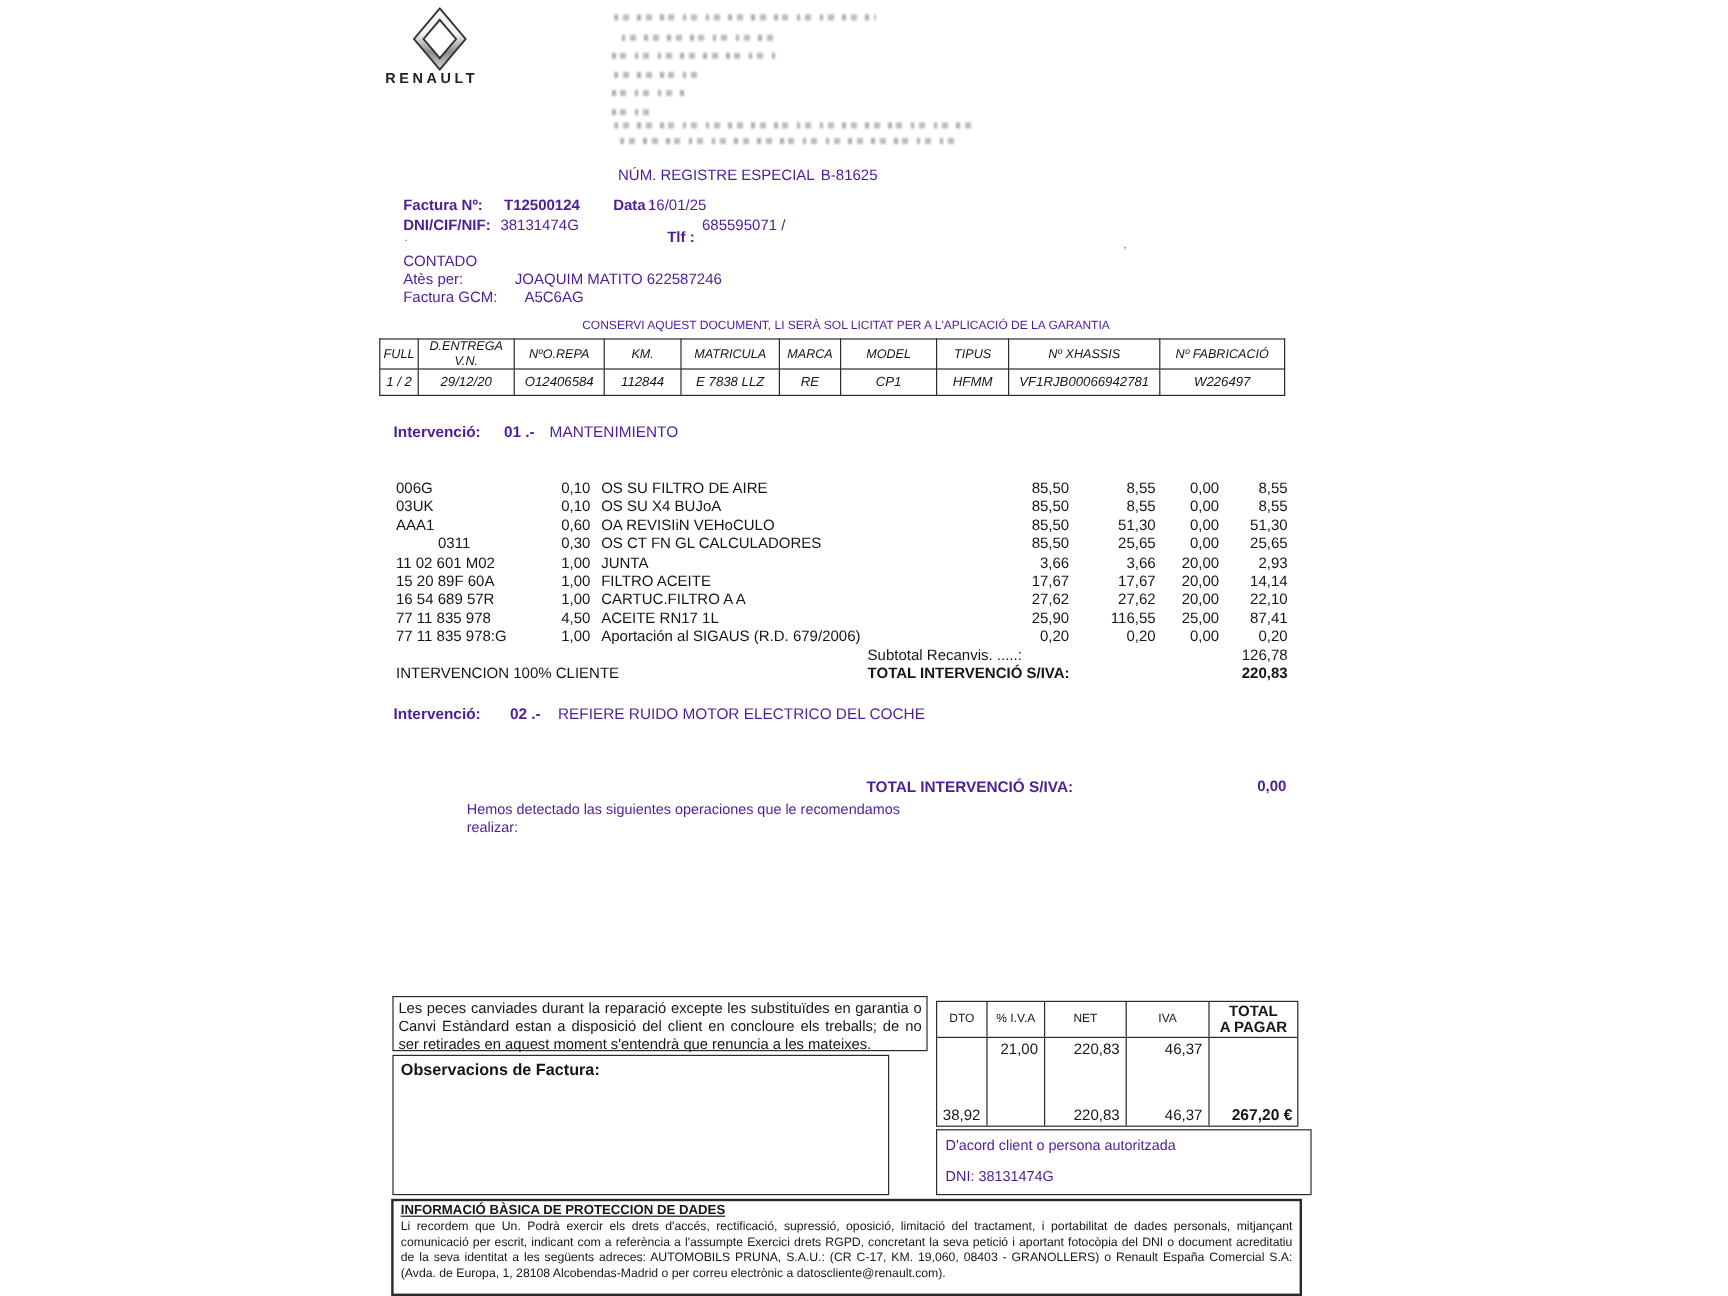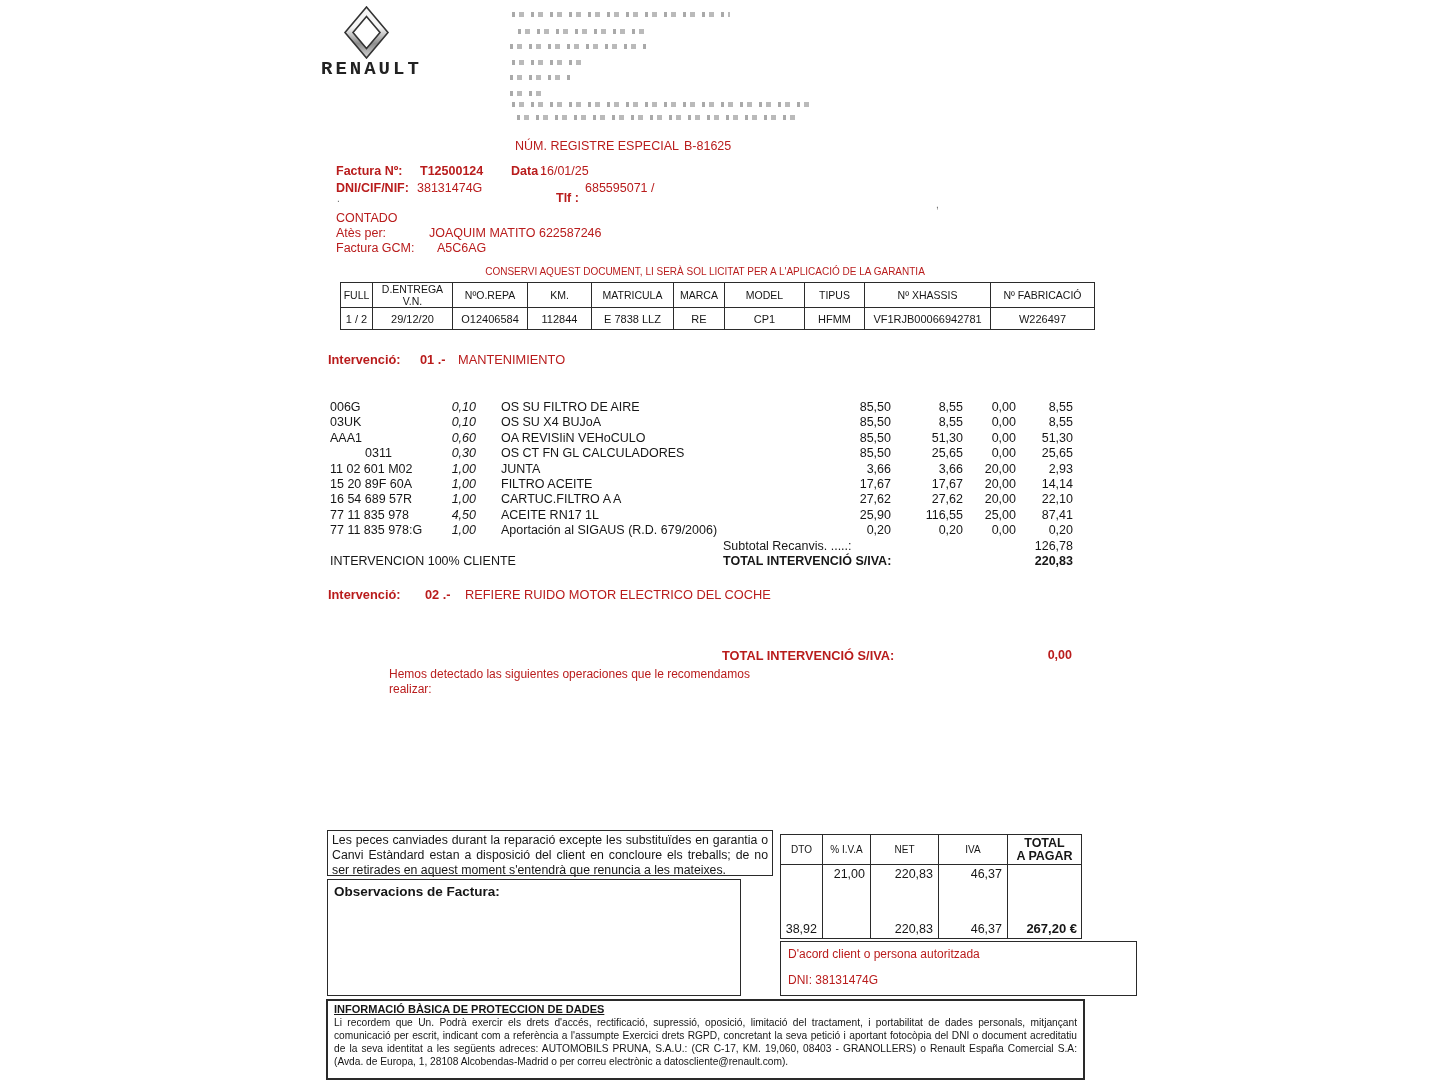--- a/index.html
+++ b/index.html
@@ -1,42 +1,42 @@
 <!DOCTYPE html>
 <html><head>
 <meta charset="utf-8">
 <style>
   html,body{margin:0;padding:0;background:#fff;}
   .page{position:relative;width:1440px;height:1080px;background:#ffffff;overflow:hidden;
         font-family:"Liberation Sans", sans-serif;color:#161616;}
-  .t{position:absolute;white-space:nowrap;font-size:12.5px;color:#b91c1c;}
+  .t{position:absolute;white-space:nowrap;font-size:12.5px;color:#4c1d95;}
   .b{font-weight:bold;}
   
   .logo-svg{position:absolute;left:343px;top:6px;width:47px;height:53px;}
-  .brand{position:absolute;left:321px;top:58px;font-size:19px;font-weight:bold;
-         letter-spacing:3px;color:#222;font-family:Liberation Mono, monospace;}
+  .brand{position:absolute;left:321px;top:58px;font-size:12px;font-weight:bold;
+         letter-spacing:3px;color:#222;}
   
   .noise{position:absolute;height:5px;opacity:.5;filter:blur(.7px);
          background:repeating-linear-gradient(90deg,#555 0 3px,transparent 3px 7px,#777 7px 12px,transparent 12px 19px);}
   .speck{position:absolute;font-size:10px;color:#333;opacity:.75;}
   
-  .vt{position:absolute;left:340px;top:282px;width:754px;border-collapse:collapse;table-layout:fixed;}
+  .vt{position:absolute;left:316px;top:282px;width:754px;border-collapse:collapse;table-layout:fixed;font-style:italic;}
   .vt th,.vt td{border:1.5px solid #2b2b2b;text-align:center;overflow:hidden;padding:0;}
   .vt th{font-size:10.5px;font-weight:normal;height:21px;}
   .vt td{font-size:11px;height:21px;}
   
   .band{position:absolute;left:328px;top:330px;width:754px;height:21px;
         border-top:2.2px solid #3a3a3a;border-bottom:2.2px solid #3a3a3a;}
   .band span{position:absolute;top:4px;font-size:10.5px;}
   
   .items{position:absolute;left:328px;top:400px;width:754px;}
   .row{position:relative;height:15.4px;font-size:12.5px;}
   .c-codi{position:absolute;left:2px;}
   .c-codi.ind{left:37px;}
-  .c-ud{position:absolute;left:98px;width:50px;text-align:right;font-style:italic;}
+  .c-ud{position:absolute;left:114px;width:50px;text-align:right;}
   .c-des{position:absolute;left:173px;}
   .c-pu{position:absolute;left:478px;width:85px;text-align:right;}
   .c-br{position:absolute;left:573px;width:62px;text-align:right;}
   .c-dc{position:absolute;left:636px;width:52px;text-align:right;}
   .c-im{position:absolute;left:693px;width:52px;text-align:right;}
   .c-sub{position:absolute;left:395px;}
   
   .box1{position:absolute;left:327px;top:830px;width:446px;height:46px;border:1.6px solid #2a2a2a;
         font-size:12.3px;line-height:14.8px;padding:2px 4px 0 4px;box-sizing:border-box;text-align:justify;}
   .obs{position:absolute;left:327px;top:879px;width:414px;height:117px;border:1.6px solid #2a2a2a;
@@ -47,21 +47,21 @@
   .tt-head{display:grid;grid-template-columns:42px 48px 68px 69px 1fr;height:29px;
            border-bottom:1.4px solid #2a2a2a;}
   .tt-head>div{border-right:1.4px solid #2a2a2a;display:flex;align-items:center;justify-content:center;
                font-size:10px;text-align:center;}
   .tt-head>div:last-child{border-right:none;font-size:12.5px;font-weight:bold;line-height:13px;}
   .tt-body{flex:1;display:grid;grid-template-columns:42px 48px 68px 69px 1fr;}
   .tt-body>div{border-right:1.4px solid #2a2a2a;position:relative;}
   .tt-body>div:last-child{border-right:none;}
   .v-top{position:absolute;top:2px;right:5px;font-size:12.5px;}
   .v-bot{position:absolute;bottom:2px;right:5px;font-size:12.5px;}
-  .agree{position:absolute;left:780px;top:941px;width:357px;height:55px;border:1.6px solid #2a2a2a;
+  .agree{position:absolute;left:780px;top:941px;width:313px;height:55px;border:1.6px solid #2a2a2a;
          box-sizing:border-box;}
   .legal{position:absolute;left:326px;top:999px;width:759px;height:81px;border:2px solid #2a2a2a;
          box-sizing:border-box;padding:2px 6px;}
   .legal-title{font-size:11px;font-weight:bold;text-decoration:underline;}
   .legal p{margin:1px 0 0 0;font-size:10.2px;line-height:13.1px;text-align:justify;}
 </style>
 </head>
 <body>
 
 <div class="page">

